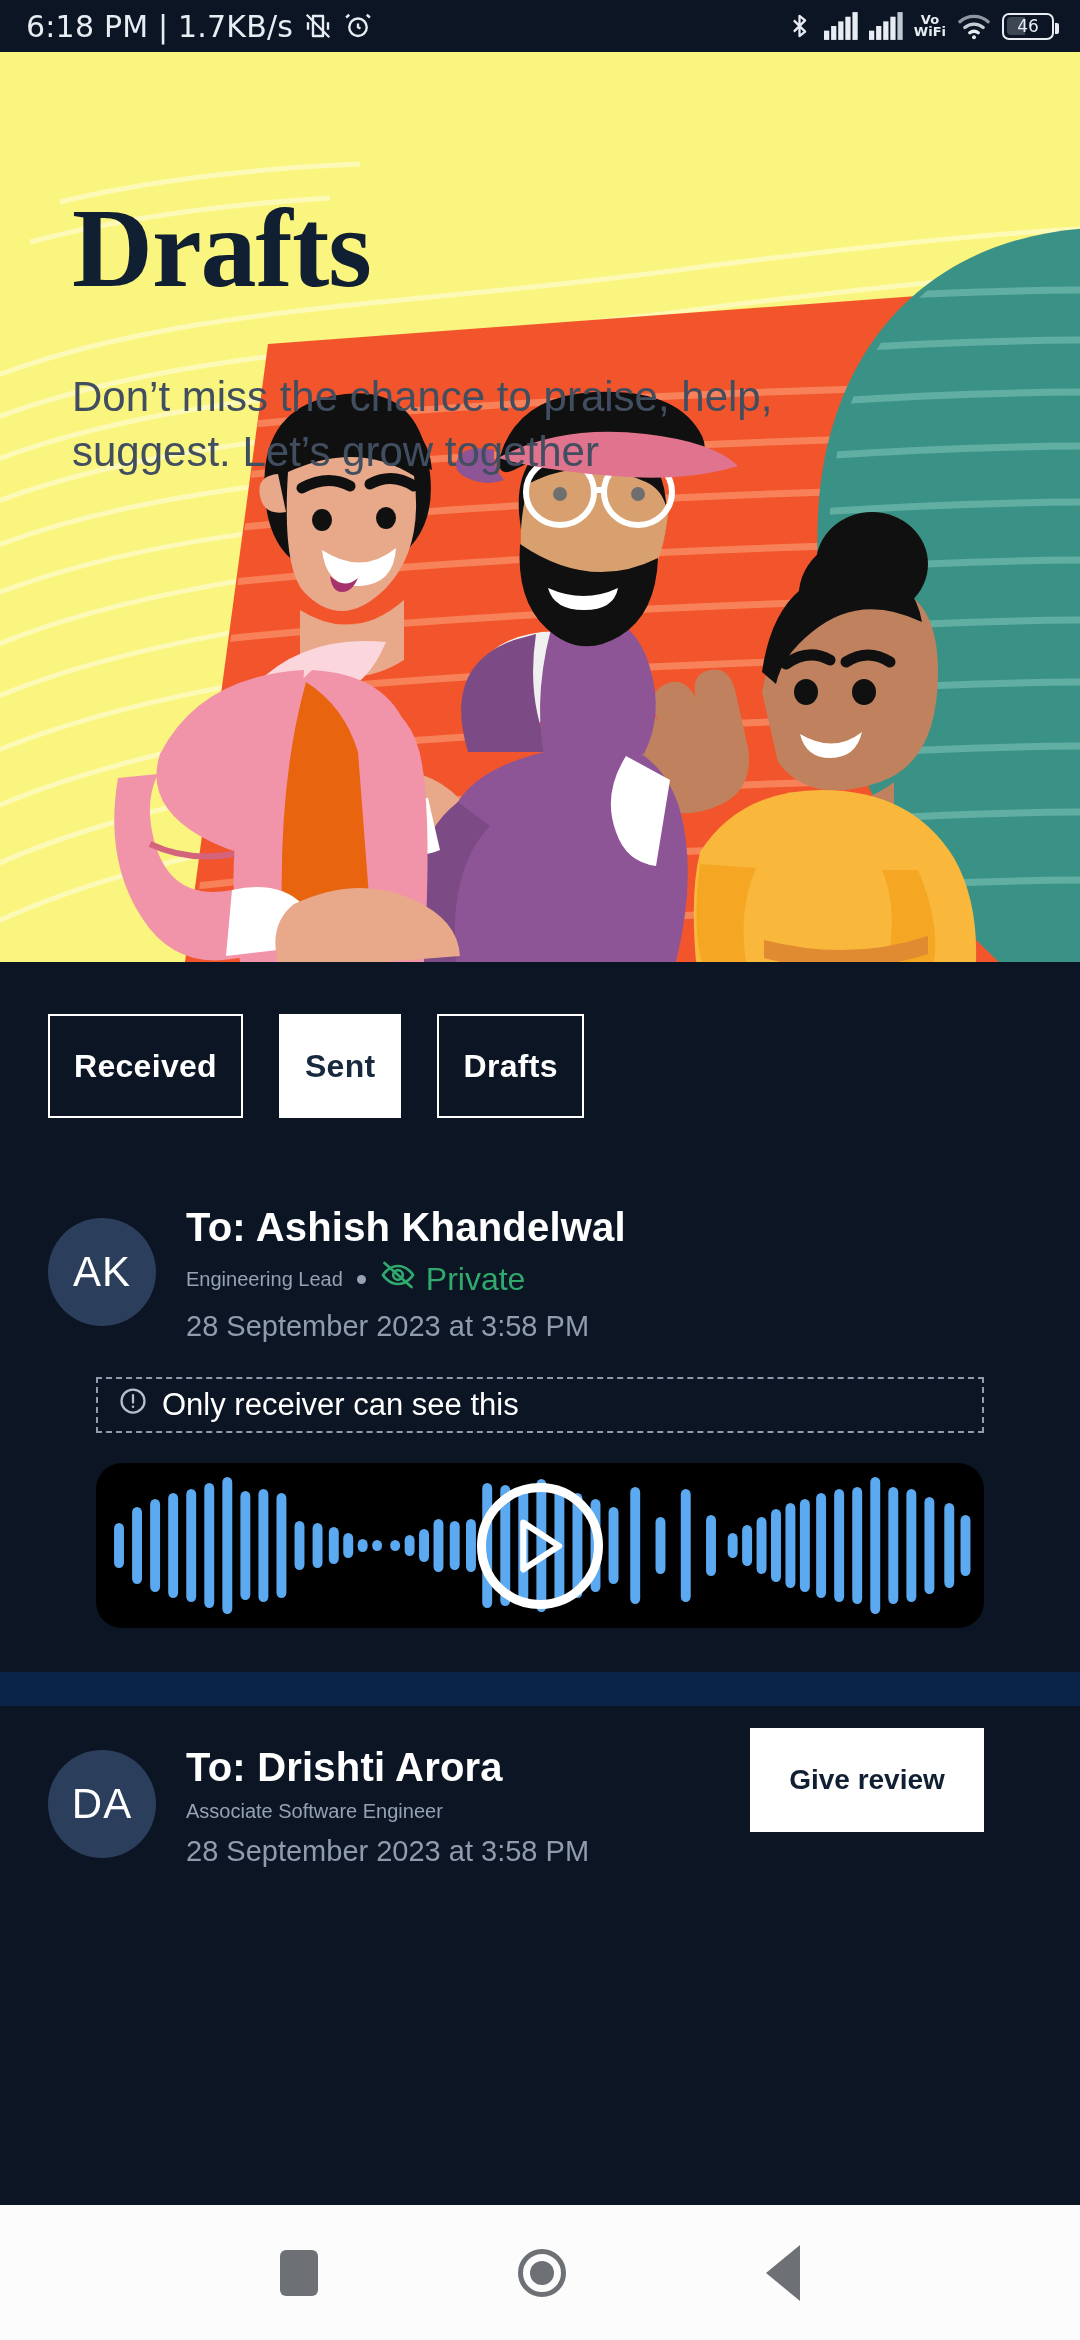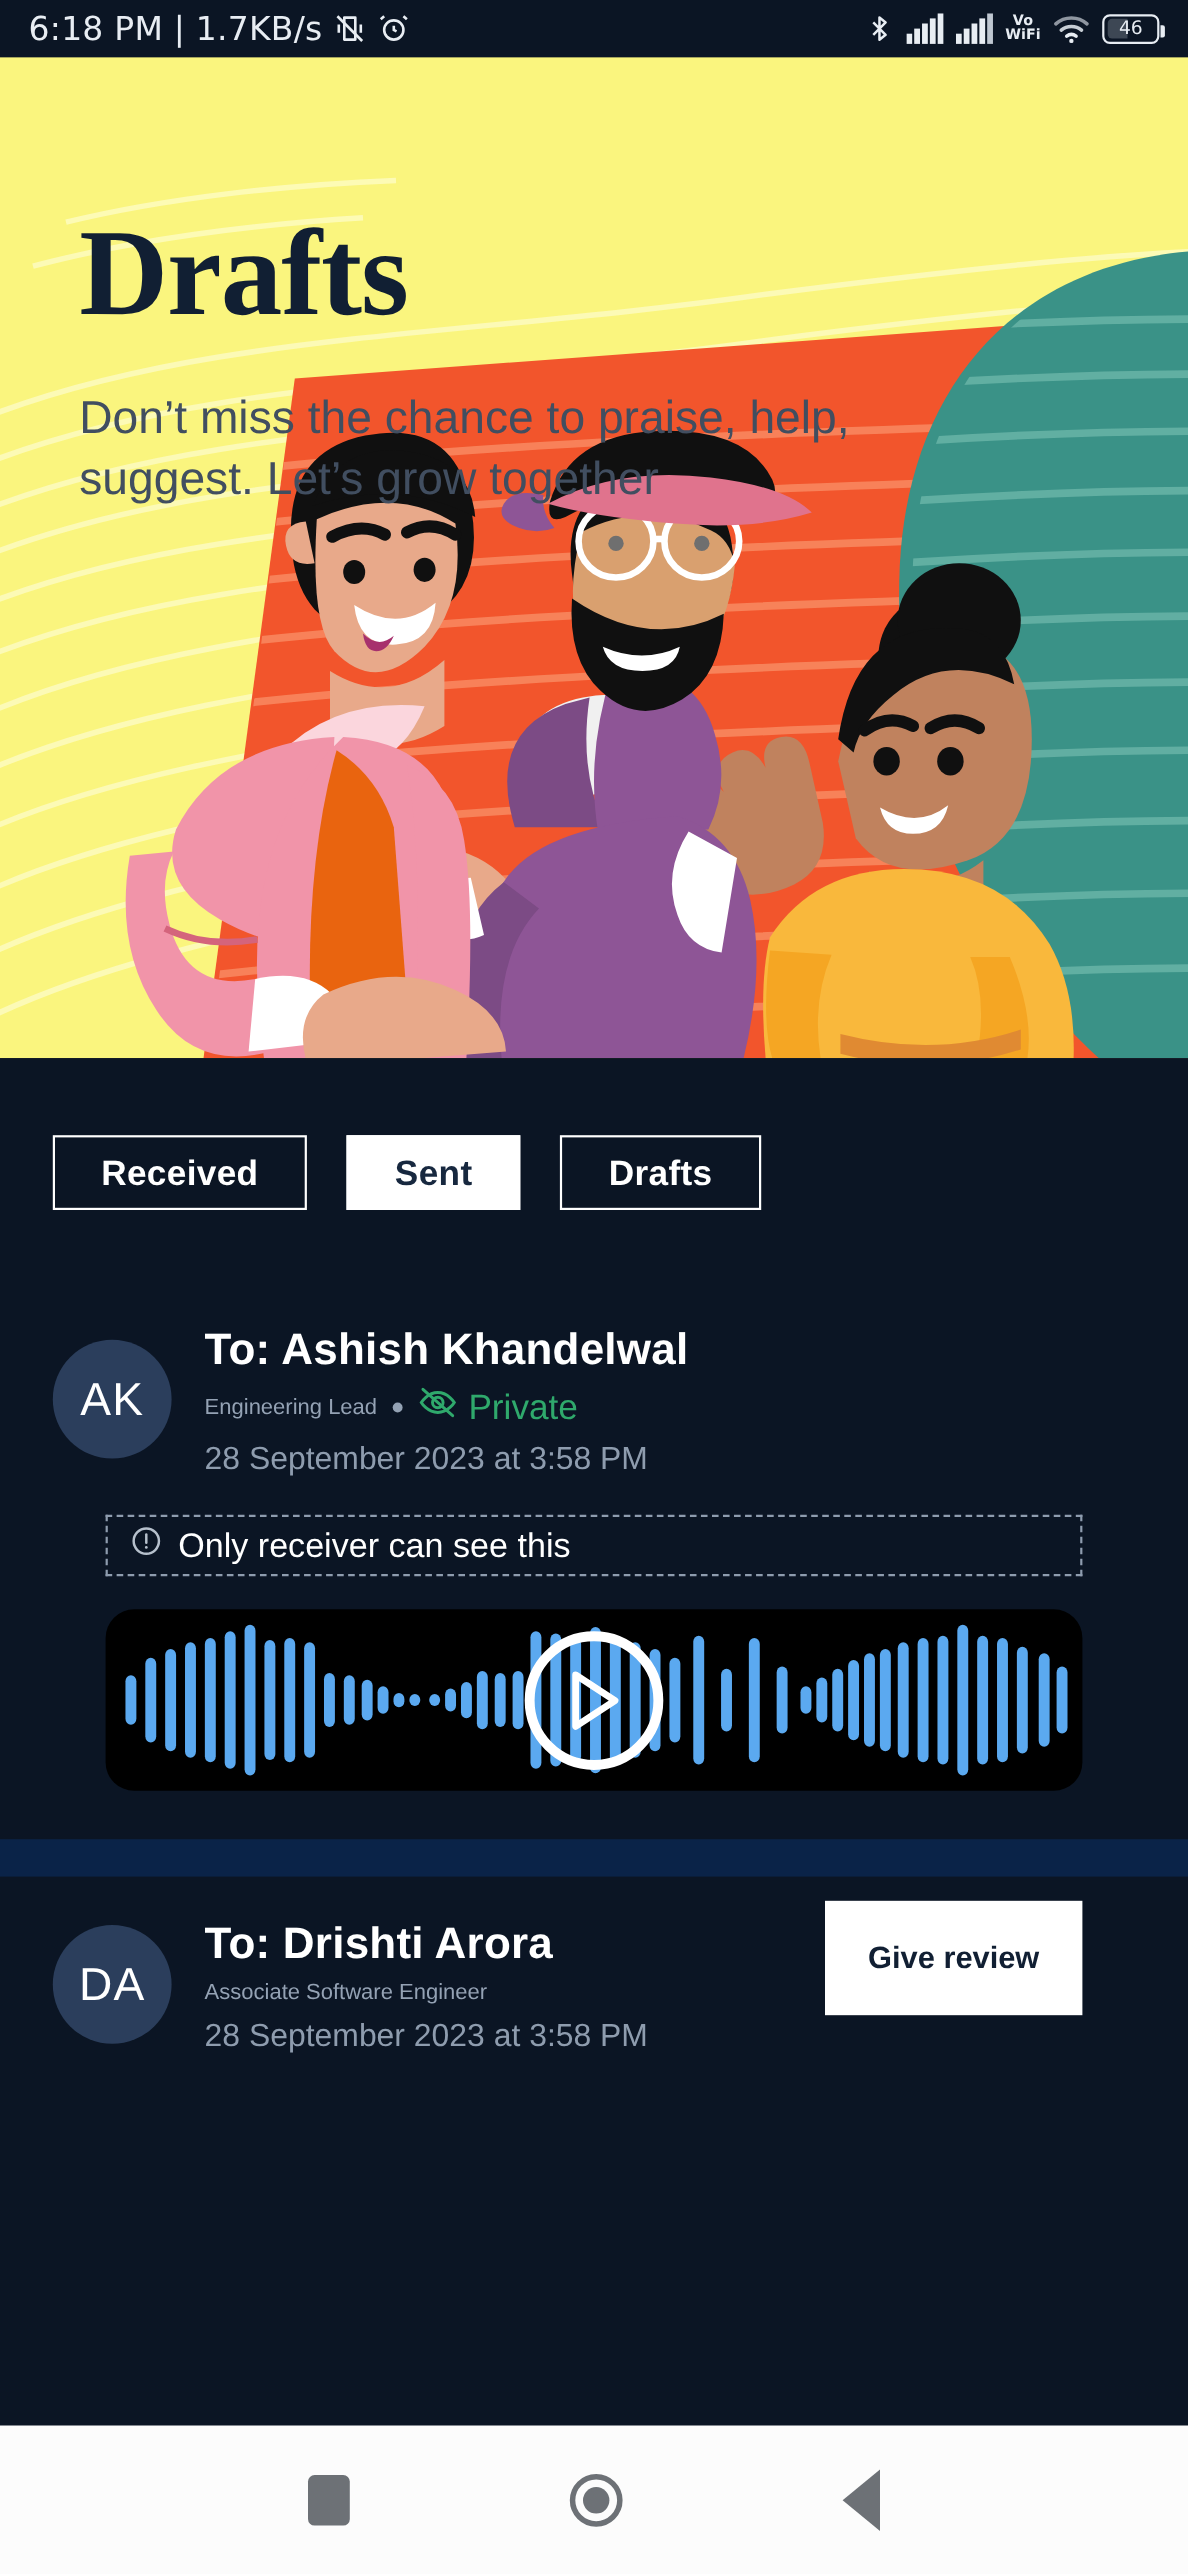--- a/index.html
+++ b/index.html
@@ -47,34 +47,34 @@
     position:absolute; top:52px; left:0; width:1080px; height:910px;
     background:#faf57e; overflow:hidden;
   }
   .hero-waves{ position:absolute; inset:0; }
   .hero-title{
     position:absolute; left:72px; top:140px;
     font-family:"Liberation Serif", serif; font-weight:700;
     font-size:112px; color:#111f33; letter-spacing:-1px; line-height:1;
   }
   .hero-sub{
-    position:absolute; left:72px; top:300px; width:860px;
+    position:absolute; left:72px; top:317px; width:860px;
     font-size:42px; line-height:1.32; color:#414e60; font-weight:400;
   }
   .illus{ position:absolute; left:0; top:0; width:1080px; height:910px; }
 
   
   .tabs{
     position:absolute; top:962px; left:0; width:1080px; height:208px;
     background:#0b1524; display:flex; align-items:center; gap:36px;
     padding:0 48px;
   }
   .tab{
-    height:68px; display:flex; align-items:center; justify-content:center;
-    padding:0 42px; border:2px solid #ffffff; background:transparent;
+    height:104px; display:flex; align-items:center; justify-content:center;
+    padding:0 24px; border:2px solid #ffffff; background:transparent;
     color:#ffffff; font-size:32px; font-weight:700; white-space:nowrap;
     cursor:pointer; letter-spacing:.3px;
   }
   .tab.active{ background:#ffffff; color:#17283f; border-color:#ffffff; }
 
   
   .list{ position:absolute; top:1170px; left:0; width:1080px; height:1035px; background:#0b1524; overflow:hidden; }
   .card{ position:relative; padding:30px 48px 0 48px; }
   .card-head{ display:flex; align-items:center; gap:30px; position:relative; }
   .avatar{

